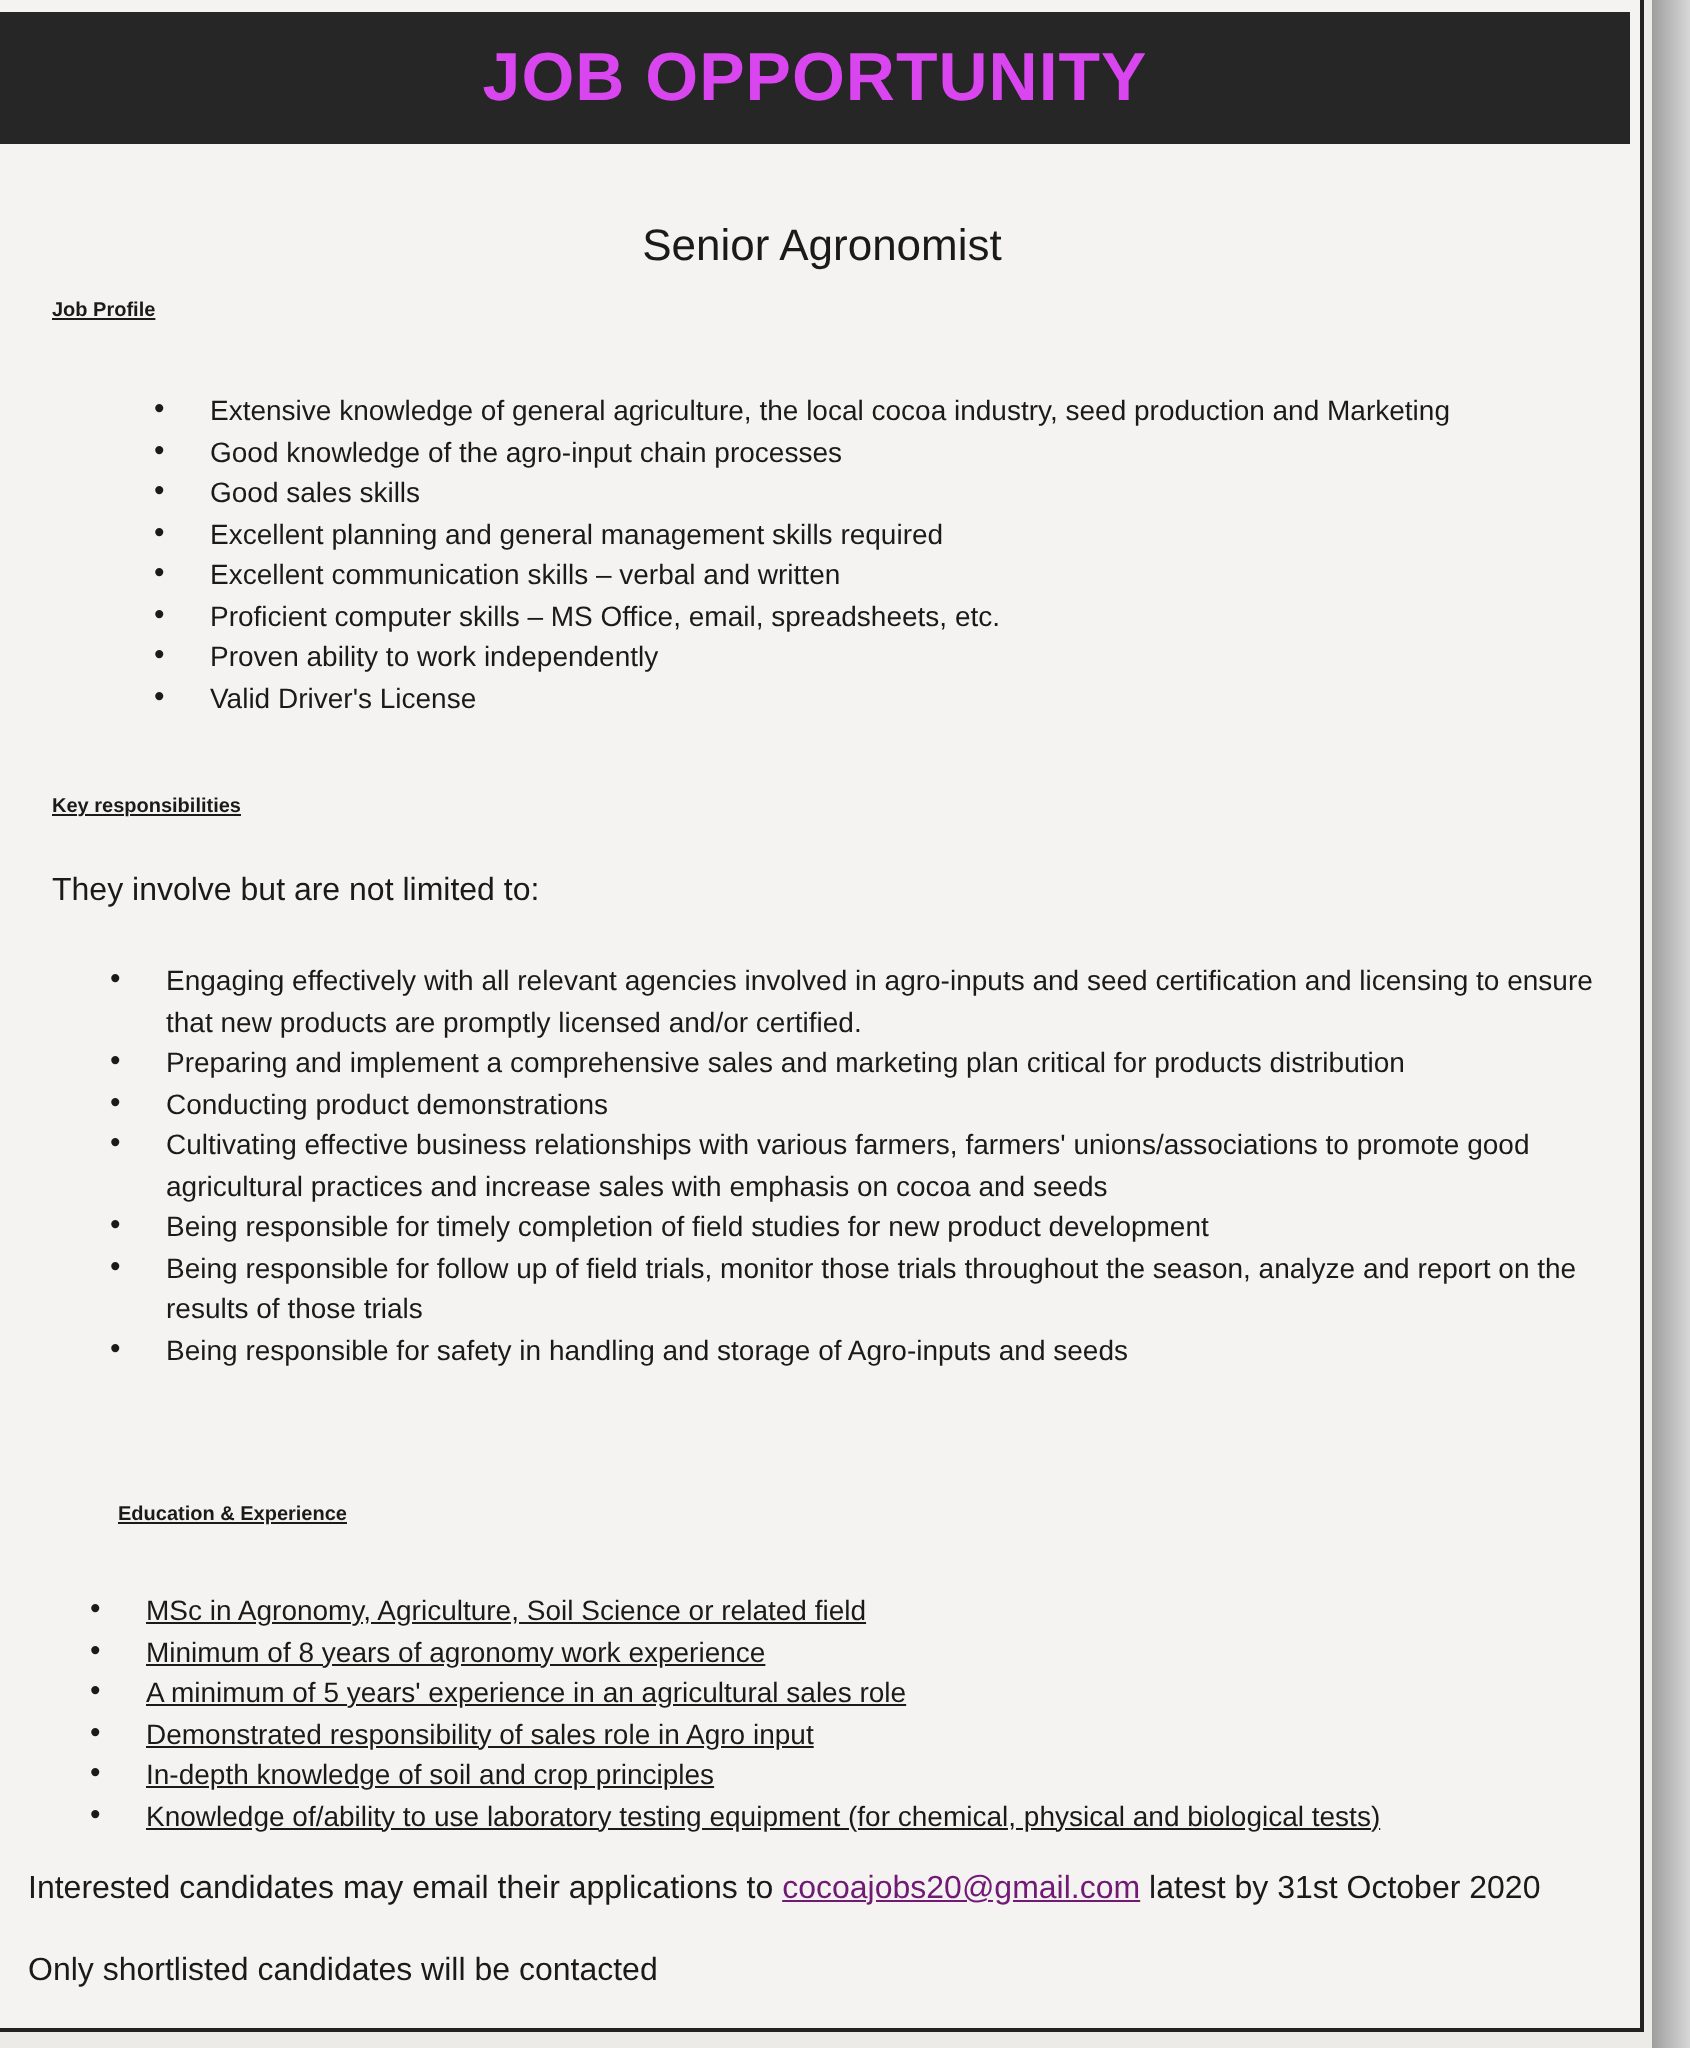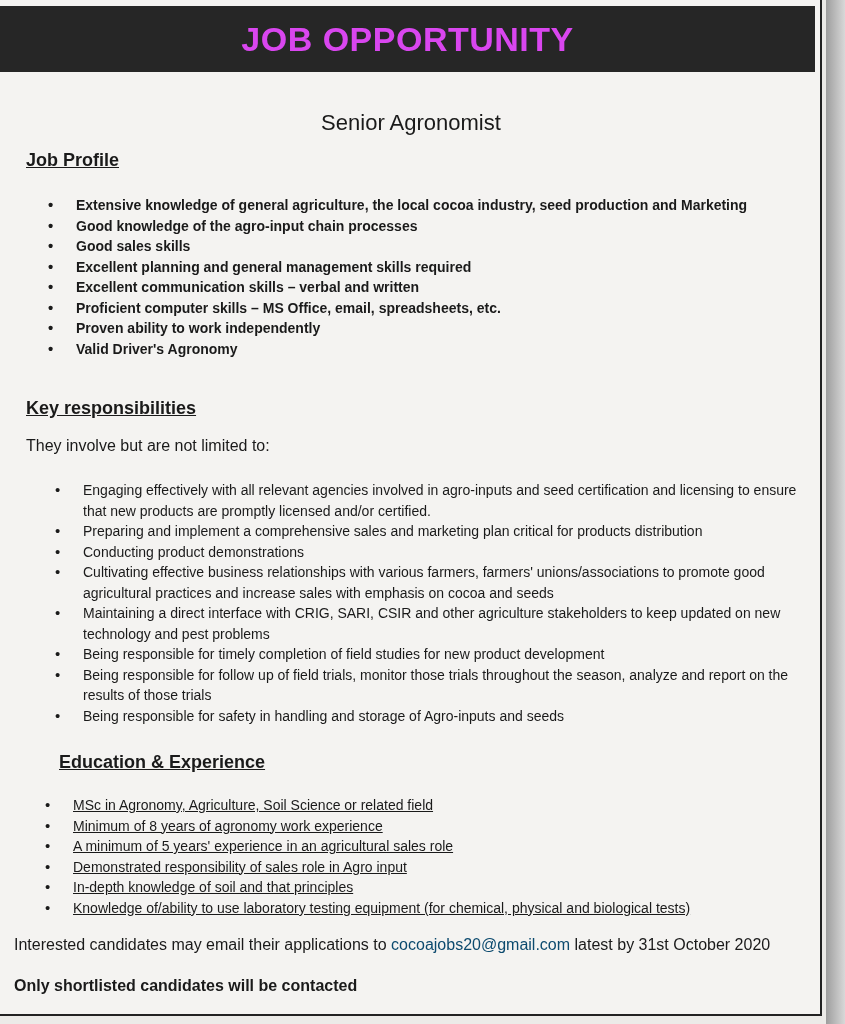--- a/index.html
+++ b/index.html
@@ -27,79 +27,78 @@
     display: flex; align-items: center; justify-content: center;
   }
   .banner h1 {
     margin: 0; color: #d946ef; font-size: 34px; font-weight: bold; letter-spacing: 0.5px;
   }
   .job-title {
     position: absolute; top: 110px; left: 0; width: 822px; text-align: center;
     font-size: 22px; font-weight: normal; margin: 0;
   }
   .section-heading {
-    position: absolute; left: 26px; font-size: 18px; font-weight: bold;
+    position: absolute; left: 26px; font-size: 10px; font-weight: bold;
     text-decoration: underline; margin: 0;
   }
   ul.bullets { position: absolute; margin: 0; padding: 0; list-style: none; }
   ul.bullets li {
     position: relative; font-size: 14px; line-height: 20.5px; padding-left: 28px;
   }
   ul.bullets li::before {
     content: "\2022"; position: absolute; left: 0; top: 0; font-size: 15px;
   }
   .para { position: absolute; left: 26px; font-size: 16px; margin: 0; }
-  .email-link { color: #0c4a6e; }
-  .bold { font-weight: bold; }
+  .email-link { color: #701a75; text-decoration: underline; }
+  .bold { font-weight: normal; }
 </style>
 </head>
 <body>
 
 <div class="right-strip"></div>
 
 <div class="page">
 
   <div class="banner">
     <h1>JOB OPPORTUNITY</h1>
   </div>
 
   <h2 class="job-title">Senior Agronomist</h2>
 
   <h3 class="section-heading" style="top:150px;">Job Profile</h3>
-  <ul class="bullets" style="left:48px; top:195px; width:740px;font-weight:bold;">
+  <ul class="bullets" style="left:77px; top:195px; width:740px;">
     <li>Extensive knowledge of general agriculture, the local cocoa industry, seed production and Marketing</li>
     <li>Good knowledge of the agro-input chain processes</li>
     <li>Good sales skills</li>
     <li>Excellent planning and general management skills required</li>
     <li>Excellent communication skills – verbal and written</li>
     <li>Proficient computer skills – MS Office, email, spreadsheets, etc.</li>
     <li>Proven ability to work independently</li>
-    <li>Valid Driver's Agronomy</li>
+    <li>Valid Driver's License</li>
   </ul>
 
   <h3 class="section-heading" style="top:398px;">Key responsibilities</h3>
   <p class="para" style="top:437px;">They involve but are not limited to:</p>
   <ul class="bullets" style="left:55px; top:480px; width:745px;">
     <li>Engaging effectively with all relevant agencies involved in agro-inputs and seed certification and licensing to ensure that new products are promptly licensed and/or certified.</li>
     <li>Preparing and implement a comprehensive sales and marketing plan critical for products distribution</li>
     <li>Conducting product demonstrations</li>
     <li>Cultivating effective business relationships with various farmers, farmers' unions/associations to promote good agricultural practices and increase sales with emphasis on cocoa and seeds</li>
-    <li>Maintaining a direct interface with CRIG, SARI, CSIR and other agriculture stakeholders to keep updated on new technology and pest problems</li>
     <li>Being responsible for timely completion of field studies for new product development</li>
     <li>Being responsible for follow up of field trials, monitor those trials throughout the season, analyze and report on the results of those trials</li>
     <li>Being responsible for safety in handling and storage of Agro-inputs and seeds</li>
   </ul>
 
   <h3 class="section-heading" style="top:752px; left:14px;padding-left:45px;">Education &amp; Experience</h3>
   <ul class="bullets" style="left:45px; top:795px; width:760px;text-decoration:underline;">
     <li>MSc in Agronomy, Agriculture, Soil Science or related field</li>
     <li>Minimum of 8 years of agronomy work experience</li>
     <li>A minimum of 5 years' experience in an agricultural sales role</li>
     <li>Demonstrated responsibility of sales role in Agro input</li>
-    <li>In-depth knowledge of soil and that principles</li>
+    <li>In-depth knowledge of soil and crop principles</li>
     <li>Knowledge of/ability to use laboratory testing equipment (for chemical, physical and biological tests)</li>
   </ul>
 
   <p class="para" style="top:936px; left:14px;">
     <span>Interested candidates may email their applications to </span><a class="email-link">cocoajobs20@gmail.com</a><span> latest by 31st October 2020</span>
   </p>
 
   <p class="para bold" style="top:977px; left:14px;">Only shortlisted candidates will be contacted</p>
 </div>
 

